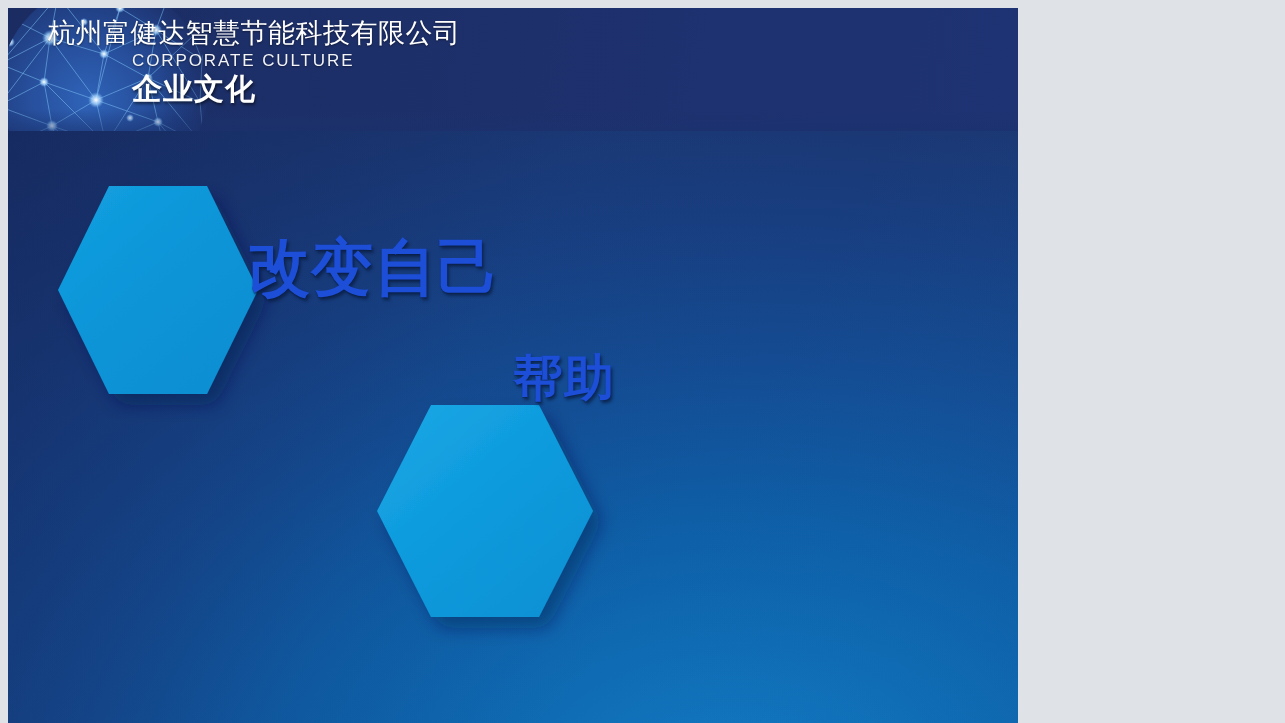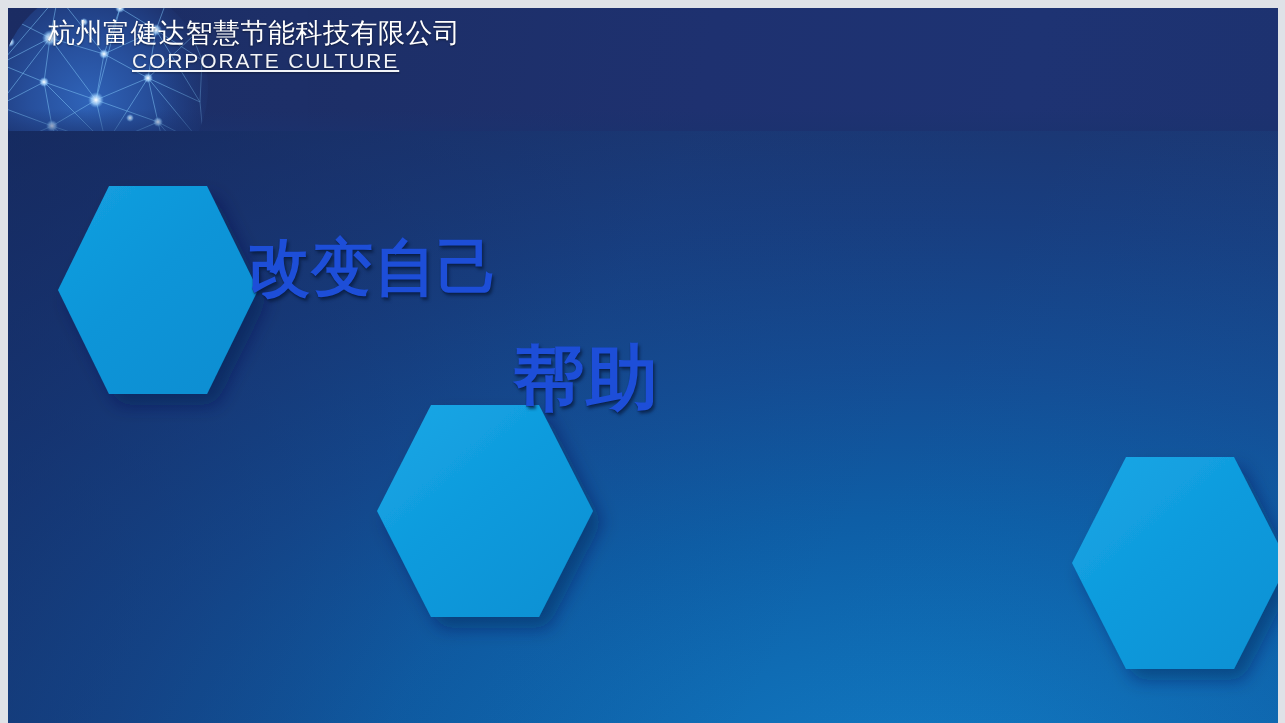--- a/index.html
+++ b/index.html
@@ -29,21 +29,21 @@
   }
   .edge-top    { left: 0;  top: 0;    width: 1285px; height: 8px; }
   .edge-left   { left: 0;  top: 0;    width: 8px;    height: 723px; }
   .edge-right  { right: 0; top: 0;    width: 7px;    height: 723px; }
 
   
   .canvas {
     position: absolute;
     left: 8px;
     top: 8px;
-    width: 1270px;
+    width: 1010px;
     height: 715px;
     overflow: hidden;
   }
 
   
   .bg-base {
     position: absolute;
     inset: 0;
     background:
       radial-gradient(130% 115% at 72% 108%,
@@ -125,26 +125,25 @@
     letter-spacing: 0.5px;
     white-space: nowrap;
     text-shadow: 0 1px 2px rgba(0,0,0,0.45);
   }
   .culture-block {
     margin-left: 84px;
     margin-top: 2px;
   }
   .culture-en {
     color: #f2f4f8;
-    font-size: 21px;
+    font-size: 17px;
     line-height: 19px;
     letter-spacing: 1.9px;
     white-space: nowrap;
     text-shadow: 0 1px 2px rgba(0,0,0,0.40);
-    text-decoration: underline;
   }
   .culture-cn {
     color: #ffffff;
     font-weight: bold;
     font-size: 30px;
     line-height: 38px;
     letter-spacing: 1px;
     white-space: nowrap;
     text-shadow: 1px 2px 3px rgba(0,0,0,0.55);
   }
@@ -162,21 +161,21 @@
     z-index: 40;
     color: #1d4ed8;
     font-weight: bold;
     white-space: nowrap;
     letter-spacing: 1px;
     text-shadow:
       2px 3px 3px rgba(8,26,60,0.65),
       0 1px 1px rgba(8,26,60,0.45);
   }
   .slogan-1 { left: 240px; top: 224px; font-size: 62px; line-height: 72px; }
-  .slogan-2 { left: 505px; top: 337px; font-size: 72px; line-height: 66px; }
+  .slogan-2 { left: 505px; top: 337px; font-size: 50px; line-height: 66px; }
   .slogan-3 { left: 690px; top: 428px; font-size: 60px; line-height: 70px; }
 </style>
 </head>
 <body>
 
 <div id="slide">
 
   <div class="canvas">
 
     <div class="bg-base"></div>
@@ -251,20 +250,21 @@
             <circle cx="134" cy="140" r="4" fill="url(#gDot)"></circle>
           </g>
         </svg>
       </div>
       <div class="globe-fade"></div>
 
       <div class="header-text">
         <div class="company-name">杭州富健达智慧节能科技有限公司</div>
         <div class="culture-block">
           <div class="culture-en">CORPORATE CULTURE</div>
+          <div class="culture-cn">企业文化</div>
         </div>
       </div>
     </div>
 
     <div class="hex" style="left:44px; top:170px;">
       <svg width="230" height="240" viewBox="0 0 230 240" xmlns="http://www.w3.org/2000/svg">
         <defs>
           <linearGradient id="hexg1" x1="0%" y1="0%" x2="85%" y2="100%">
             <stop offset="0%" stop-color="#14a0e0"></stop>
             <stop offset="48%" stop-color="#0d95d8"></stop>

